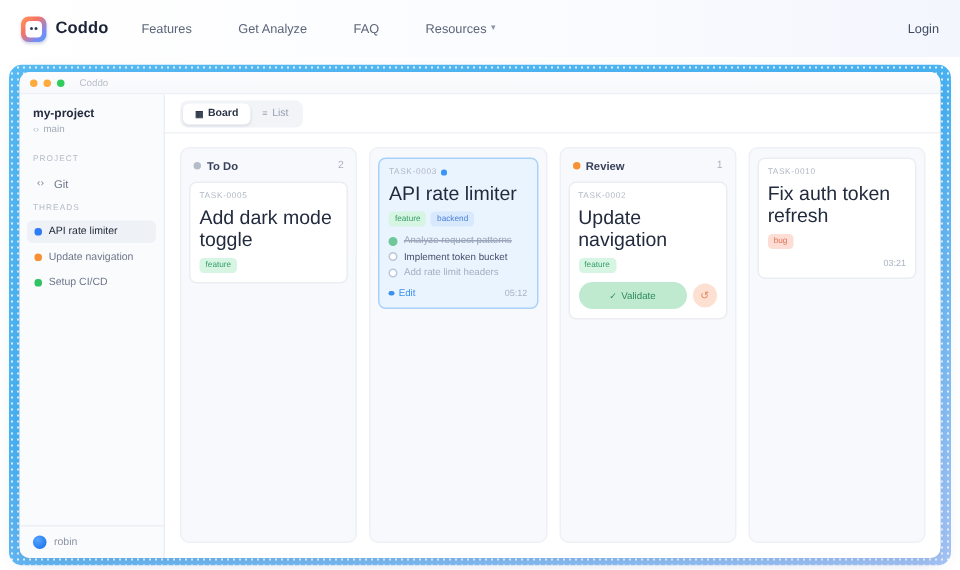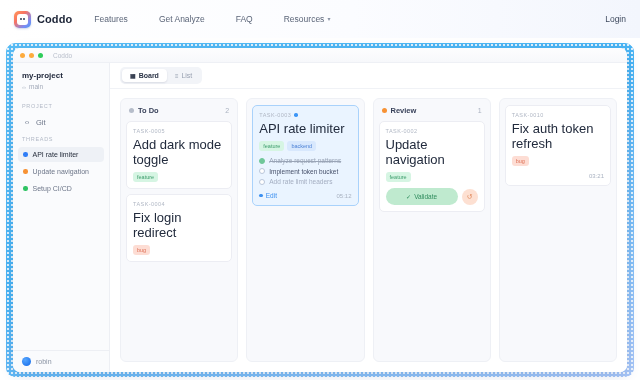--- a/index.html
+++ b/index.html
@@ -281,27 +281,20 @@
               <span class="col-title">To Do</span>
               <span class="col-count">2</span>
             </div>
             <div class="card">
               <div class="card-id">TASK-0005</div>
               <div class="card-title">Add dark mode toggle</div>
               <div class="tags">
                 <span class="tag feature">feature</span>
               </div>
             </div>
-            <div class="card">
-              <div class="card-id">TASK-0004</div>
-              <div class="card-title">Fix login redirect</div>
-              <div class="tags">
-                <span class="tag bug">bug</span>
-              </div>
-            </div>
           </div>
 
           <div class="col">
             <div class="card active">
               <div class="card-id">
                 <span>TASK-0003</span>
                 <span class="id-dot"></span>
               </div>
               <div class="card-title">API rate limiter</div>
               <div class="tags">

